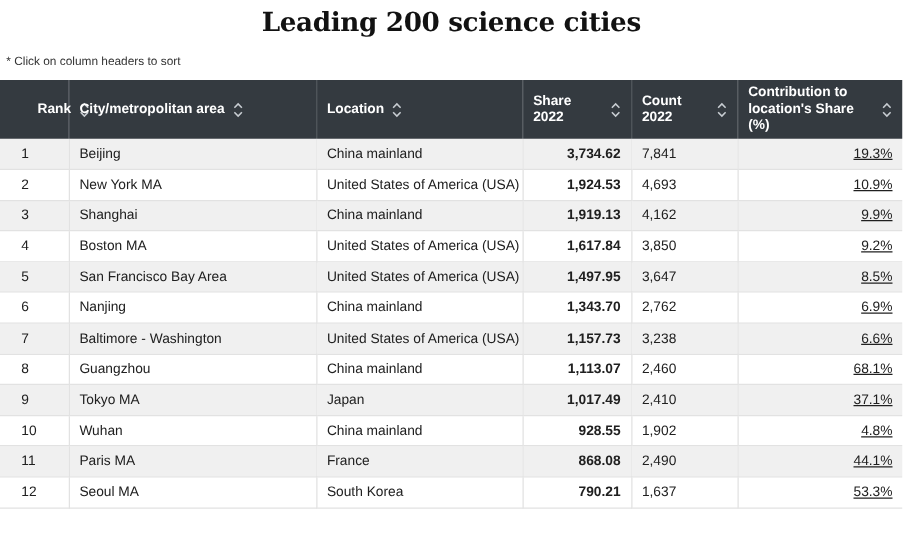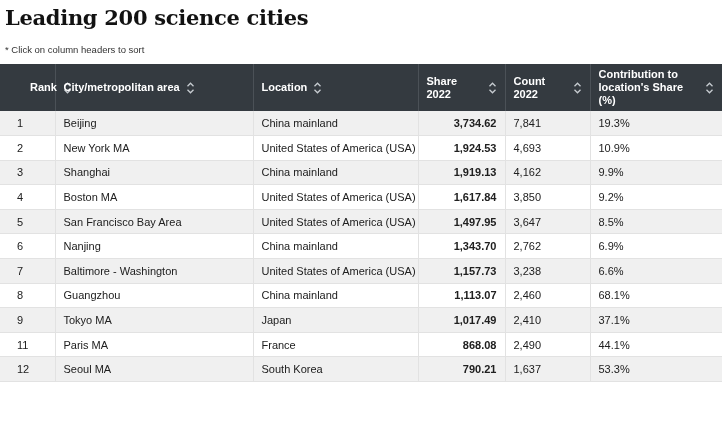--- a/index.html
+++ b/index.html
@@ -13,20 +13,21 @@
   .page { position: relative; width: 722px; height: 430px; }
 
   .page-title {
     margin: 5px 5px 0 5px;
     font-family: "DejaVu Serif", serif;
     font-size: 21px;
     font-weight: 700;
     letter-spacing: -0.3px;
     color: #121212;
     line-height: 25px;
+    text-align: center;
   }
   .page-description {
     margin: 7px 5px 0 5px;
     font-size: 11.5px;
     line-height: 17px;
     color: #222222;
     max-width: 714px;
   }
   .sort-note {
     margin: 14px 5px 0 5px;
@@ -76,21 +77,21 @@
     vertical-align: middle;
     white-space: nowrap;
     overflow: hidden;
   }
   tbody td:last-child { border-right: none; }
   tbody tr:nth-child(odd) td { background: #f0f0f0; }
   tbody tr:nth-child(even) td { background: #ffffff; }
   td.cell-rank { padding-left: 17px; }
   td.cell-share { font-weight: 700; text-align: right; }
   td.cell-count { text-align: left; }
-  td.cell-contribution { text-align: left; }
+  td.cell-contribution { text-align: right; text-decoration: underline; }
 </style>
 </head>
 <body>
 
 <div class="page">
   <h1 class="page-title">Leading 200 science cities</h1>
   <p class="sort-note">* Click on column headers to sort</p>
 
   <table class="cities-table">
     <colgroup>
@@ -238,20 +239,28 @@
         </tr>
         <tr>
           <td class="cell-rank">9</td>
           <td class="cell-city">Tokyo MA</td>
           <td class="cell-location">Japan</td>
           <td class="cell-share">1,017.49</td>
           <td class="cell-count">2,410</td>
           <td class="cell-contribution">37.1%</td>
         </tr>
         <tr>
+          <td class="cell-rank">10</td>
+          <td class="cell-city">Wuhan</td>
+          <td class="cell-location">China mainland</td>
+          <td class="cell-share">928.55</td>
+          <td class="cell-count">1,902</td>
+          <td class="cell-contribution">4.8%</td>
+        </tr>
+        <tr>
           <td class="cell-rank">11</td>
           <td class="cell-city">Paris MA</td>
           <td class="cell-location">France</td>
           <td class="cell-share">868.08</td>
           <td class="cell-count">2,490</td>
           <td class="cell-contribution">44.1%</td>
         </tr>
         <tr>
           <td class="cell-rank">12</td>
           <td class="cell-city">Seoul MA</td>

